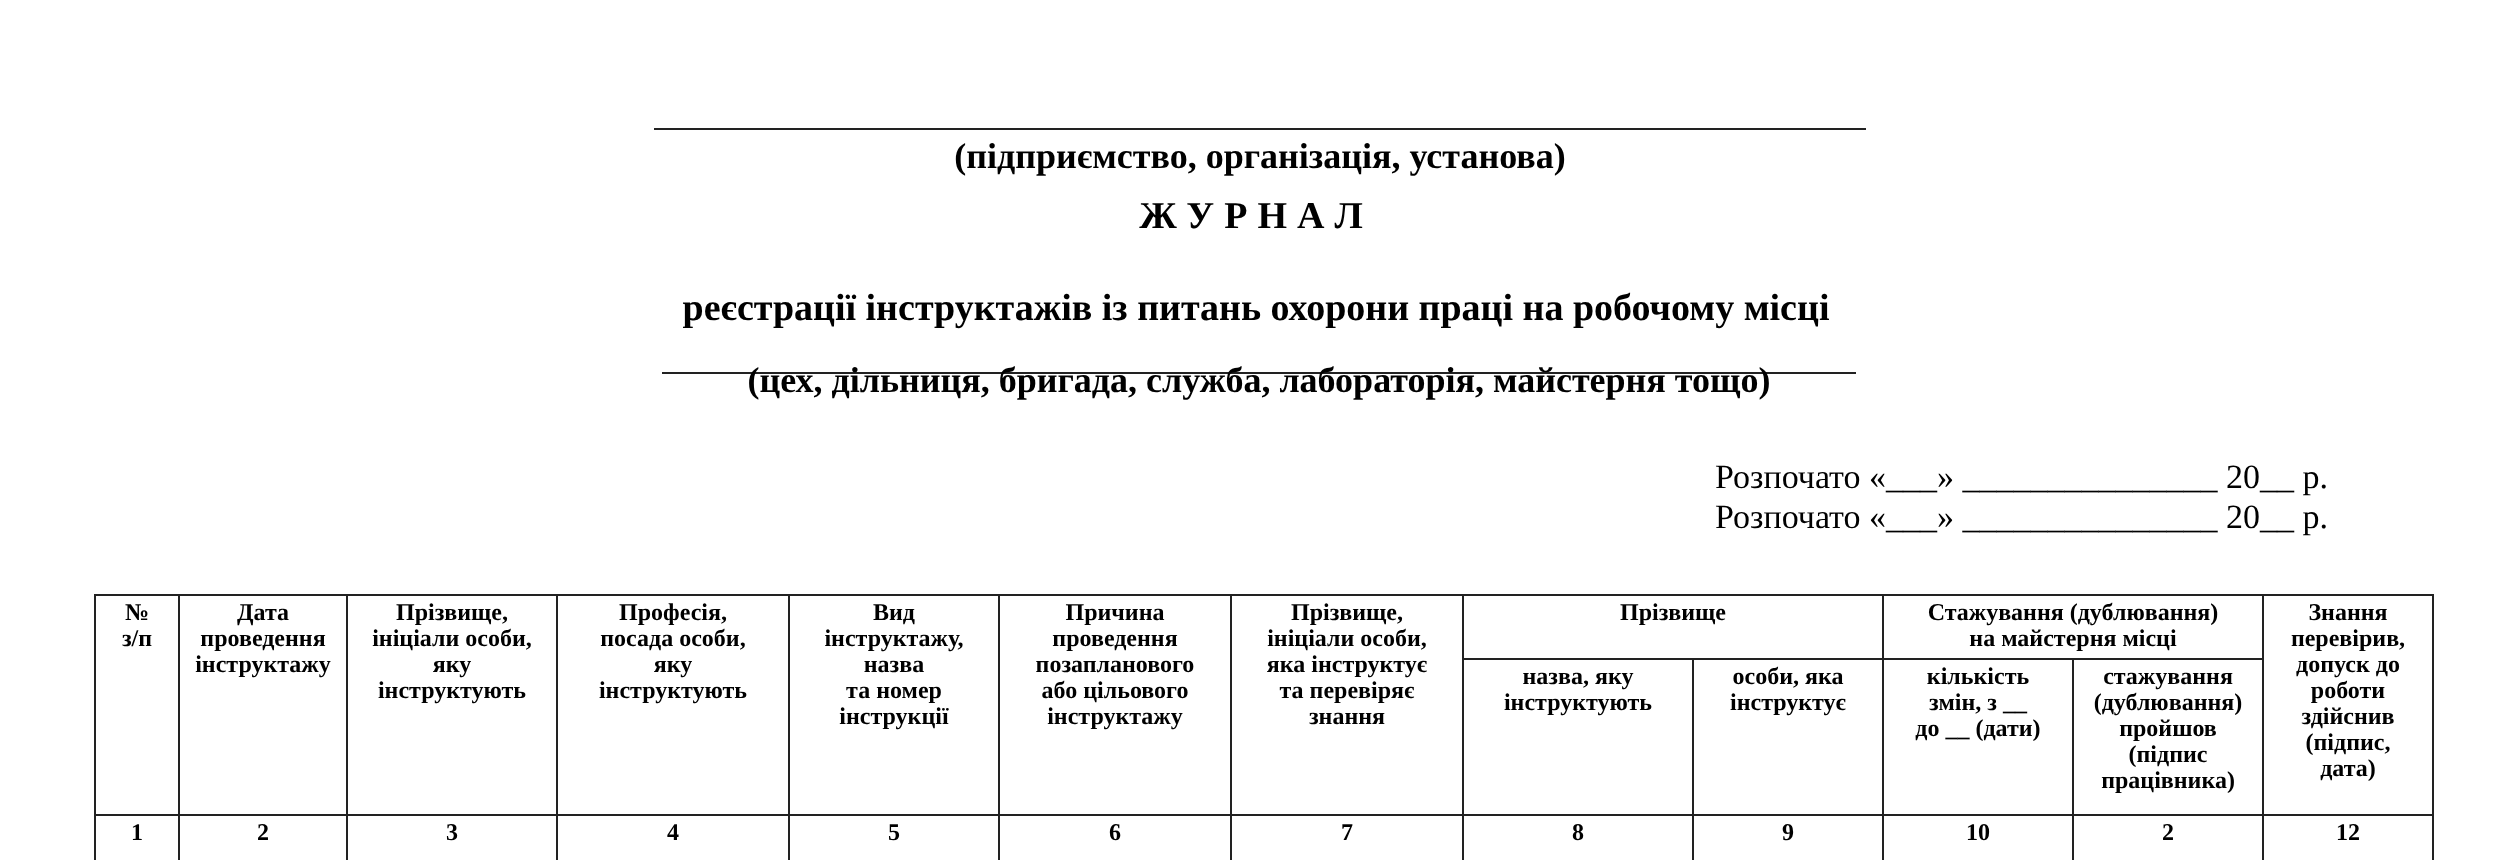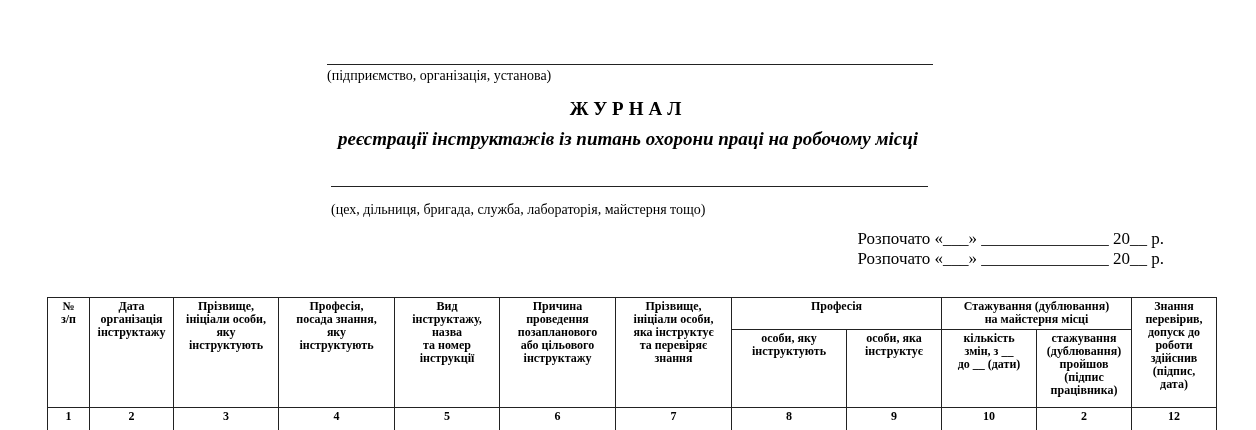--- a/index.html
+++ b/index.html
@@ -15,42 +15,43 @@
       font-family: "Liberation Serif", serif;
       color: #000;
     }
     .hline {
       position: absolute;
       height: 0;
       border-top: 1.5px solid #222;
     }
     .caption {
       position: absolute;
-      font-size: 14px;
+      text-align: center;
+      font-size: 18px;
       font-family: "Liberation Serif", serif;
       white-space: nowrap;
+      font-weight: bold;
     }
     .title {
       position: absolute;
       left: 0;
       width: 1256px;
       text-align: center;
       font-weight: bold;
       font-family: "Liberation Serif", serif;
       white-space: nowrap;
     }
     .title-main {
       top: 98px;
       font-size: 19px;
       letter-spacing: 5px;
     }
     .title-sub {
-      top: 128px;
+      top: 144px;
       font-size: 19px;
-      font-style: italic;
     }
     .dates {
       position: absolute;
       right: 92px;
       font-size: 17px;
       font-family: "Liberation Serif", serif;
       white-space: nowrap;
       text-align: right;
       line-height: 20px;
     }
@@ -82,21 +83,21 @@
 </head>
 <body>
 
 <div class="hline" style="left:327px; top:64px; width:606px;"></div>
 <div class="caption" style="left:327px; width:606px; top:68px;">(підприємство, організація, установа)</div>
 
 <div class="title title-main">ЖУРНАЛ</div>
 <div class="title title-sub">реєстрації інструктажів із питань охорони праці на робочому місці</div>
 
 <div class="hline" style="left:331px; top:186px; width:597px;"></div>
-<div class="caption" style="left:331px; width:597px; top:202px;">(цех, дільниця, бригада, служба, лабораторія, майстерня тощо)</div>
+<div class="caption" style="left:331px; width:597px; top:180px;">(цех, дільниця, бригада, служба, лабораторія, майстерня тощо)</div>
 
 <div class="dates" style="top:229px;">Розпочато «___» _______________ 20__ р.</div>
 <div class="dates" style="top:249px;">Розпочато «___» _______________ 20__ р.</div>
 
 <table class="journal">
   <colgroup>
     <col style="width:42px">
     <col style="width:84px">
     <col style="width:105px">
     <col style="width:116px">
@@ -110,32 +111,32 @@
     <col style="width:85px">
   </colgroup>
   <tbody>
       <tr style="height:32px;">
     <th rowspan="2">
           <span class="cell-text">№
 з/п</span>
         </th>
     <th rowspan="2">
           <span class="cell-text">Дата
-організація
+проведення
 інструктажу</span>
         </th>
     <th rowspan="2">
           <span class="cell-text">Прізвище,
 ініціали особи,
 яку
 інструктують</span>
         </th>
     <th rowspan="2">
           <span class="cell-text">Професія,
-посада знання,
+посада особи,
 яку
 інструктують</span>
         </th>
     <th rowspan="2">
           <span class="cell-text">Вид
 інструктажу,
 назва
 та номер
 інструкції</span>
         </th>
@@ -147,39 +148,39 @@
 інструктажу</span>
         </th>
     <th rowspan="2">
           <span class="cell-text">Прізвище,
 ініціали особи,
 яка інструктує
 та перевіряє
 знання</span>
         </th>
     <th colspan="2">
-          <span class="cell-text">Професія</span>
+          <span class="cell-text">Прізвище</span>
         </th>
     <th colspan="2">
           <span class="cell-text">Стажування (дублювання)
 на майстерня місці</span>
         </th>
     <th rowspan="2">
           <span class="cell-text">Знання
 перевірив,
 допуск до
 роботи
 здійснив
 (підпис,
 дата)</span>
         </th>
   </tr>
   <tr style="height:78px;">
     <th>
-          <span class="cell-text">особи, яку
+          <span class="cell-text">назва, яку
 інструктують</span>
         </th>
     <th>
           <span class="cell-text">особи, яка
 інструктує</span>
         </th>
     <th>
           <span class="cell-text">кількість
 змін, з __
 до __ (дати)</span>

